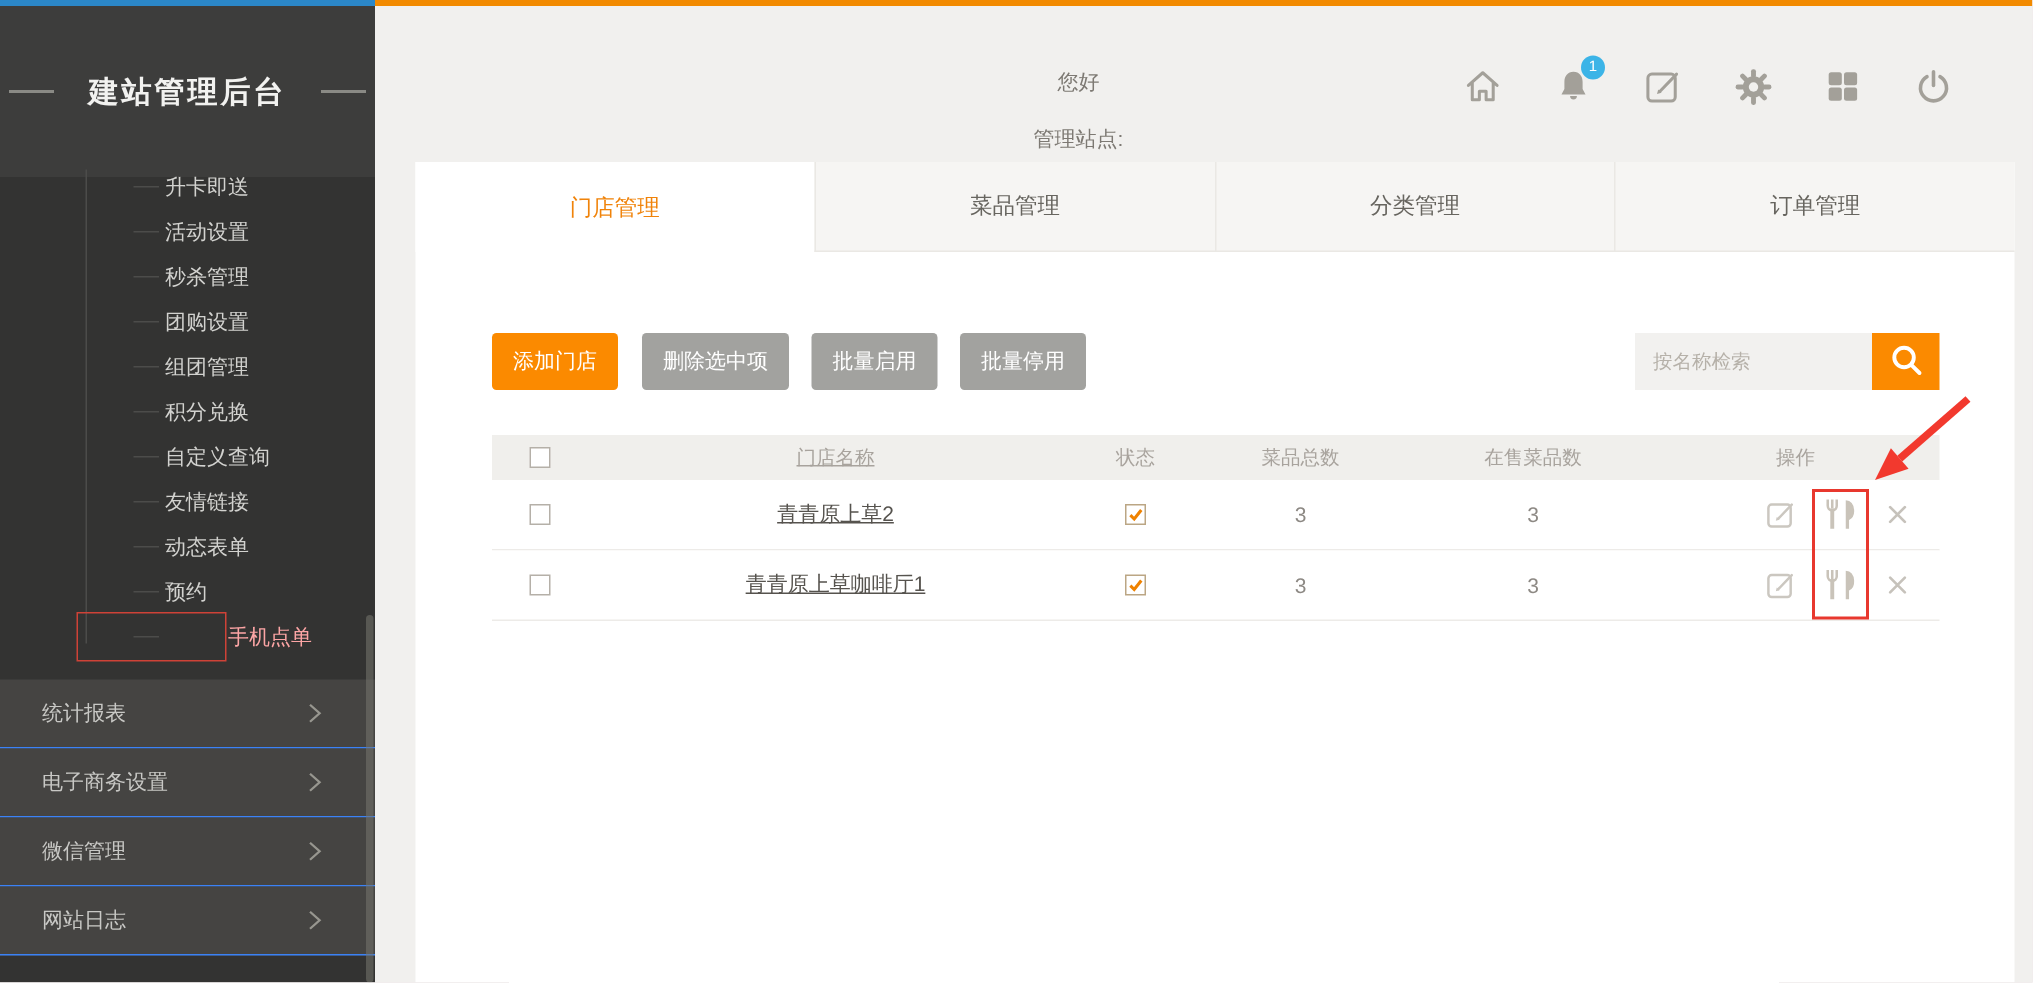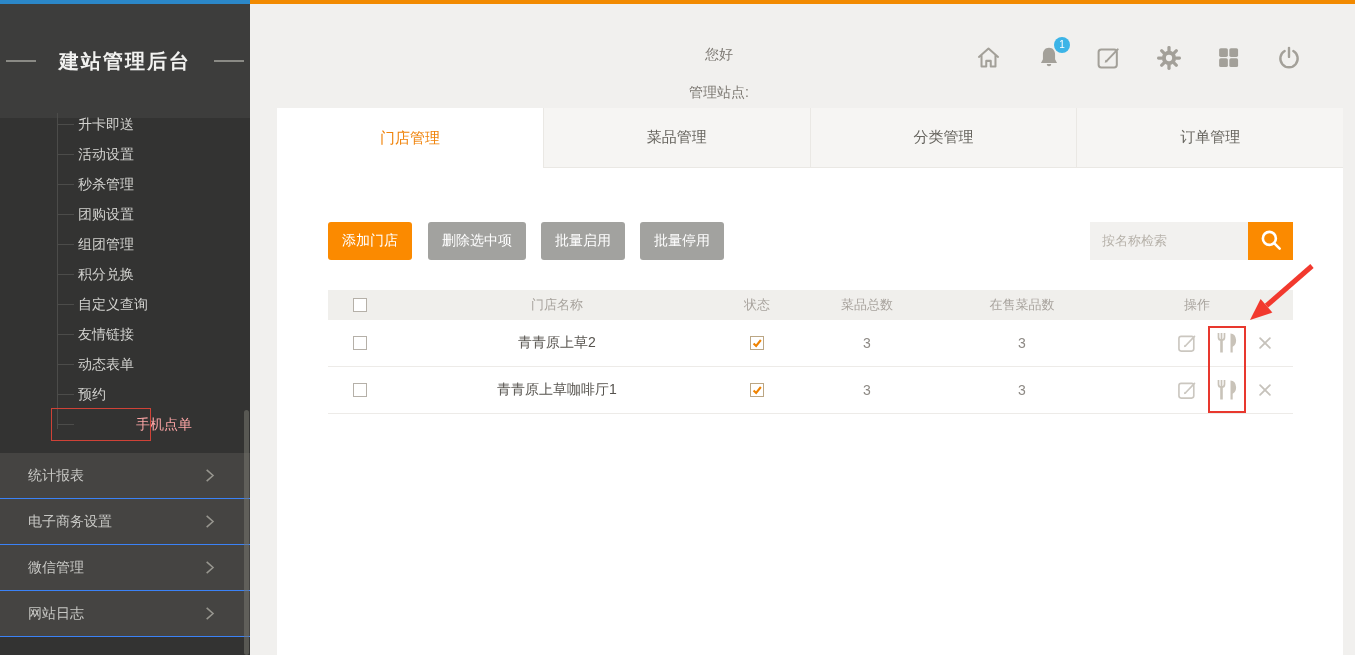--- a/index.html
+++ b/index.html
@@ -10,21 +10,21 @@
   }
   
   .strip-blue   { position:absolute; left:0; top:0; width:250px; height:4px; background:#2b87c8; }
   .strip-orange { position:absolute; left:250px; top:0; width:1105px; height:4px; background:#f28a00; }
 
   
   .sidebar { position:absolute; left:0; top:4px; width:250px; height:651px; background:#333332; }
   .sb-title { height:114px; background:#3d3d3c; display:flex; align-items:center; justify-content:center; gap:23px; }
   .sb-title .dash { width:30px; height:2px; background:#8a8a85; }
   .sb-title .ttl { color:#f2f2f0; font-size:20px; font-weight:bold; letter-spacing:2px; }
-  .sb-menu { position:absolute; left:0; top:105px; width:250px; list-style:none; }
+  .sb-menu { position:absolute; left:0; top:105px; width:250px; list-style:none;padding-left:32px; }
   .sb-item { position:relative; height:30px; line-height:30px; padding-left:78px;
              color:#d2d2cf; font-size:14px; cursor:pointer; }
   .sb-item::before { content:""; position:absolute; left:57px; top:15px; width:17px; height:1px; background:#4c4c4a; }
   .sb-item.active { color:#fca5a5;text-align:center; }
   .sb-treeline { position:absolute; left:57px; top:109px; width:1px; height:316px; background:#4c4c4a; }
   .sb-activebox { position:absolute; left:51px; top:404px; width:100px; height:33px; border:1px solid #cf4237; }
   .sb-sections { position:absolute; left:0; top:449px; width:250px; }
   .sb-section { position:relative; height:46px; background:#454442; border-bottom:1px solid #3b82f6;
                 display:flex; align-items:center; padding-left:28px; color:#c8c8c5; font-size:14px; cursor:pointer; }
   .sb-section .chev { position:absolute; right:32px; top:14px; }
@@ -61,21 +61,21 @@
   .searchbox input { width:158px; height:38px; border:none; background:#f2f1ef; padding:0 12px; font-size:13px;
                      font-family:inherit; color:#6b6760; outline:none; }
   .searchbox input::placeholder { color:#b6b1a9; }
   .search-btn { width:45px; height:38px; background:#fb8a00; border:none; display:flex; align-items:center;
                 justify-content:center; cursor:pointer; }
 
   .tbl { position:absolute; left:51px; right:50px; top:182px; }
   .trow { display:flex; align-items:center; height:47px; border-bottom:1px solid #edebe8; background:#fff; }
   .thead { height:30px; background:#f0efec; border-bottom:none; color:#a8a39d; font-size:13px; }
   .c1{width:64px;display:flex;justify-content:center;}
-  .c2{width:330px;text-align:center;}
+  .c2{width:330px;text-align:center;text-decoration:underline;}
   .c3{width:70px;display:flex;justify-content:center;text-align:center;}
   .c4{width:150px;text-align:center;}
   .c5{width:160px;text-align:center;}
   .c6{width:190px;display:flex;align-items:center;}
   .thead .c3{display:block;}
   .thead .c6{display:block;text-align:center;}
   .store-name { color:#56534e; font-size:14px; }
   .num { color:#8d8984; font-size:14px; }
   .cb { width:14px; height:14px; background:#fff; border:1px solid #b5b0a8; display:inline-flex;
         align-items:center; justify-content:center; cursor:pointer; }

